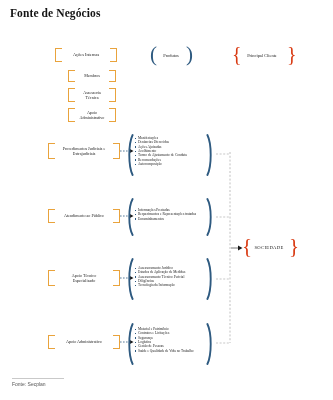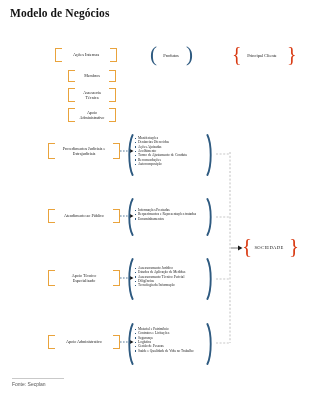--- a/index.html
+++ b/index.html
@@ -97,21 +97,21 @@
     position:absolute;left:12px;top:381px;
     font-size:5px;color:#555;
     font-family:"Liberation Sans", sans-serif;
   }
 </style>
 </head>
 <body>
 
 <div id="page">
 
-  <div class="page-title">Modelo de Negócios</div>
+  <div class="page-title">Fonte de Negócios</div>
 
   <div class="brk orange" style="left:55px;top:48px;width:62px;height:14px;">
     <span class="lb"></span>
     <span class="rb"></span>
     <span class="txt" style="font-size:4.4px;">Ações Internas</span>
   </div>
 
   <div class="paren" style="left:150px;top:44px;font-size:21px;">(</div>
   <div class="paren" style="left:186px;top:44px;font-size:21px;">)</div>
   <div class="hdr-txt" style="left:152px;top:53px;width:38px;">Produtos</div>

